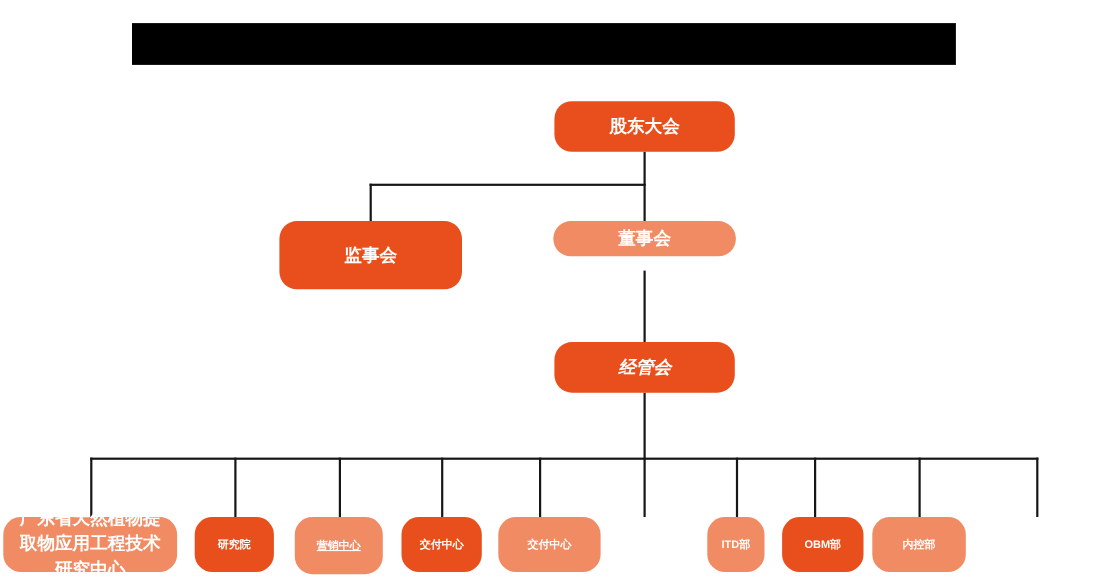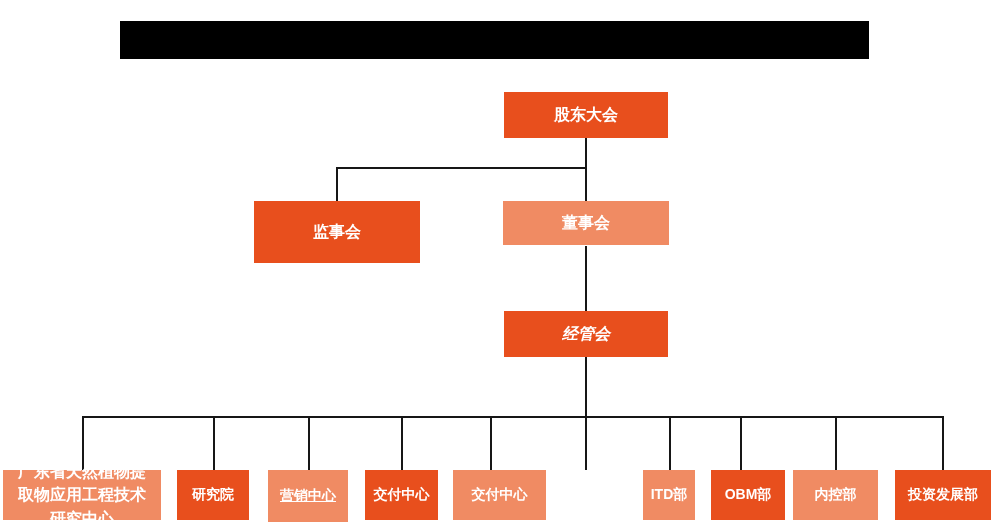--- a/index.html
+++ b/index.html
@@ -25,23 +25,24 @@
   }
   .node, .dept {
     position: absolute;
     display: flex;
     align-items: center;
     justify-content: center;
     color: #ffffff;
     font-weight: 700;
     text-align: center;
     box-sizing: border-box;
+    border-radius: 16px;
   }
   .node { font-size: 16px; }
-  .dept { font-size: 14px; }
+  .dept { font-size: 10px; }
   .dept.small {
     font-size: 16px;
     line-height: 1.45;
     padding: 0 9px;
   }
   [data-variant="primary"]   { background: var(--primary, #e84f1d); }
   [data-variant="secondary"] { background: var(--secondary, #f08b63); }
 </style>
 </head>
 <body>
@@ -63,36 +64,35 @@
   <div class="line" style="left:490px; top:416px; width:2px; height:54px;"></div>
   <div class="line" style="left:669px; top:416px; width:2px; height:54px;"></div>
   <div class="line" style="left:740px; top:416px; width:2px; height:54px;"></div>
   <div class="line" style="left:835px; top:416px; width:2px; height:54px;"></div>
   <div class="line" style="left:942px; top:416px; width:2px; height:54px;"></div>
 
   <div class="node" style="left:504px; top:92px; width:164px; height:46px;" data-variant="primary">股东大会</div>
 
   <div class="node" style="left:254px; top:201px; width:166px; height:62px;" data-variant="primary">监事会</div>
 
-  <div class="node" style="left:503px; top:201px; width:166px; height:44px;" data-variant="secondary">董事会</div>
+  <div class="node" style="left:503px; top:201px; width:166px; height:32px;" data-variant="secondary">董事会</div>
 
   <div class="node" style="left:504px; top:311px; width:164px; height:46px;font-style:italic;" data-variant="primary">经管会</div>
 
   <div class="dept small" style="left:3px; top:470px; width:158px; height:50px;" data-variant="secondary">广东省天然植物提取物应用工程技术研究中心</div>
 
   <div class="dept" style="left:177px; top:470px; width:72px; height:50px;" data-variant="primary">研究院</div>
 
   <div class="dept" style="left:268px; top:470px; width:80px; height:52px;text-decoration:underline;" data-variant="secondary">营销中心</div>
 
   <div class="dept" style="left:365px; top:470px; width:73px; height:50px;" data-variant="primary">交付中心</div>
 
   <div class="dept" style="left:453px; top:470px; width:93px; height:50px;" data-variant="secondary">交付中心</div>
 
 
   <div class="dept" style="left:643px; top:470px; width:52px; height:50px;" data-variant="secondary">ITD部</div>
 
   <div class="dept" style="left:711px; top:470px; width:74px; height:50px;" data-variant="primary">OBM部</div>
 
   <div class="dept" style="left:793px; top:470px; width:85px; height:50px;" data-variant="secondary">内控部</div>
 
-  <div class="dept" style="left:895px; top:470px; width:96px; height:50px;" data-variant="primary">投资发展部</div>
 
 </div>
 
 </body></html>

